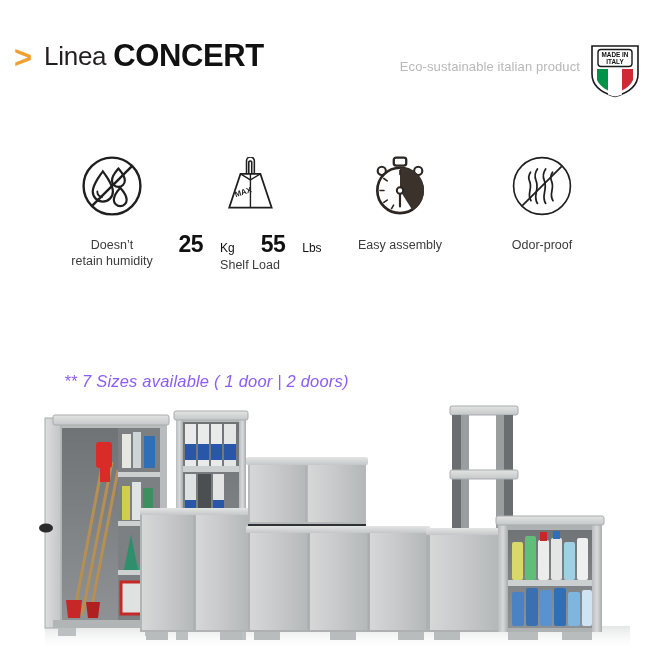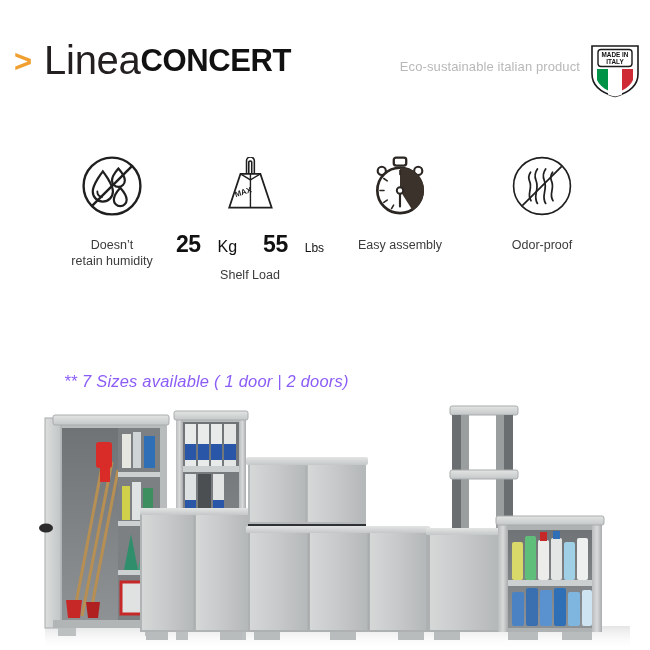--- a/index.html
+++ b/index.html
@@ -13,22 +13,22 @@
   }
   .page{position:relative;width:650px;height:650px;}
 
   
   .header{position:absolute;left:0;top:38px;width:650px;height:60px;}
   .title-wrap{position:absolute;left:14px;top:0;display:flex;align-items:center;}
   .chev{
     color:#f0a030;font-size:31px;font-weight:700;line-height:1;
     margin-right:12px;margin-top:2px;font-family:"Liberation Sans",sans-serif;
   }
-  .t-light{font-size:40px;font-weight:400;letter-spacing:-0.3px;color:#231f20;}
-  .t-bold{font-size:31px;font-weight:700;letter-spacing:-0.4px;color:#111;}
+  .t-light{font-size:26px;font-weight:400;letter-spacing:-0.3px;color:#231f20;}
+  .t-bold{font-size:31px;font-weight:700;letter-spacing:-0.4px;color:#111;margin-left:7px;}
 
   .eco{
     position:absolute;right:70px;top:21px;
     font-size:13px;color:#b8b8b8;letter-spacing:.1px;white-space:nowrap;
   }
   .badge{position:absolute;right:10px;top:6px;width:50px;height:54px;}
 
   
   .features{position:absolute;left:0;top:150px;width:650px;height:130px;}
   .feat{position:absolute;top:0;width:160px;text-align:center;}
@@ -39,23 +39,23 @@
   .f1{left:32px;}
   .f2{left:170px;}
   .f3{left:320px;}
   .f4{left:462px;}
 
   .kgrow{
     display:flex;align-items:baseline;justify-content:center;
     margin-top:-2px;gap:17px;
   }
   .kgbig{font-size:23px;font-weight:700;color:#111;letter-spacing:-0.5px;}
-  .kgsm{font-size:16px;font-weight:400;color:#111;margin-right:9px;}
+  .kgsm{font-size:12px;font-weight:400;color:#111;margin-right:9px;}
   .kgsm2{font-size:12px;font-weight:400;color:#111;margin-top:21px;}
-  .f2 .cap{margin-top:10px;}
+  .f2 .cap{margin-top:0;}
 
   
   .sizes{
     position:absolute;left:64px;top:372px;
     font-size:16.5px;font-style:italic;color:#8b5cf6;letter-spacing:.2px;
     font-family:"Liberation Sans",sans-serif;
   }
 
   
   .photo{position:absolute;left:0;top:404px;width:650px;height:246px;overflow:hidden;}

